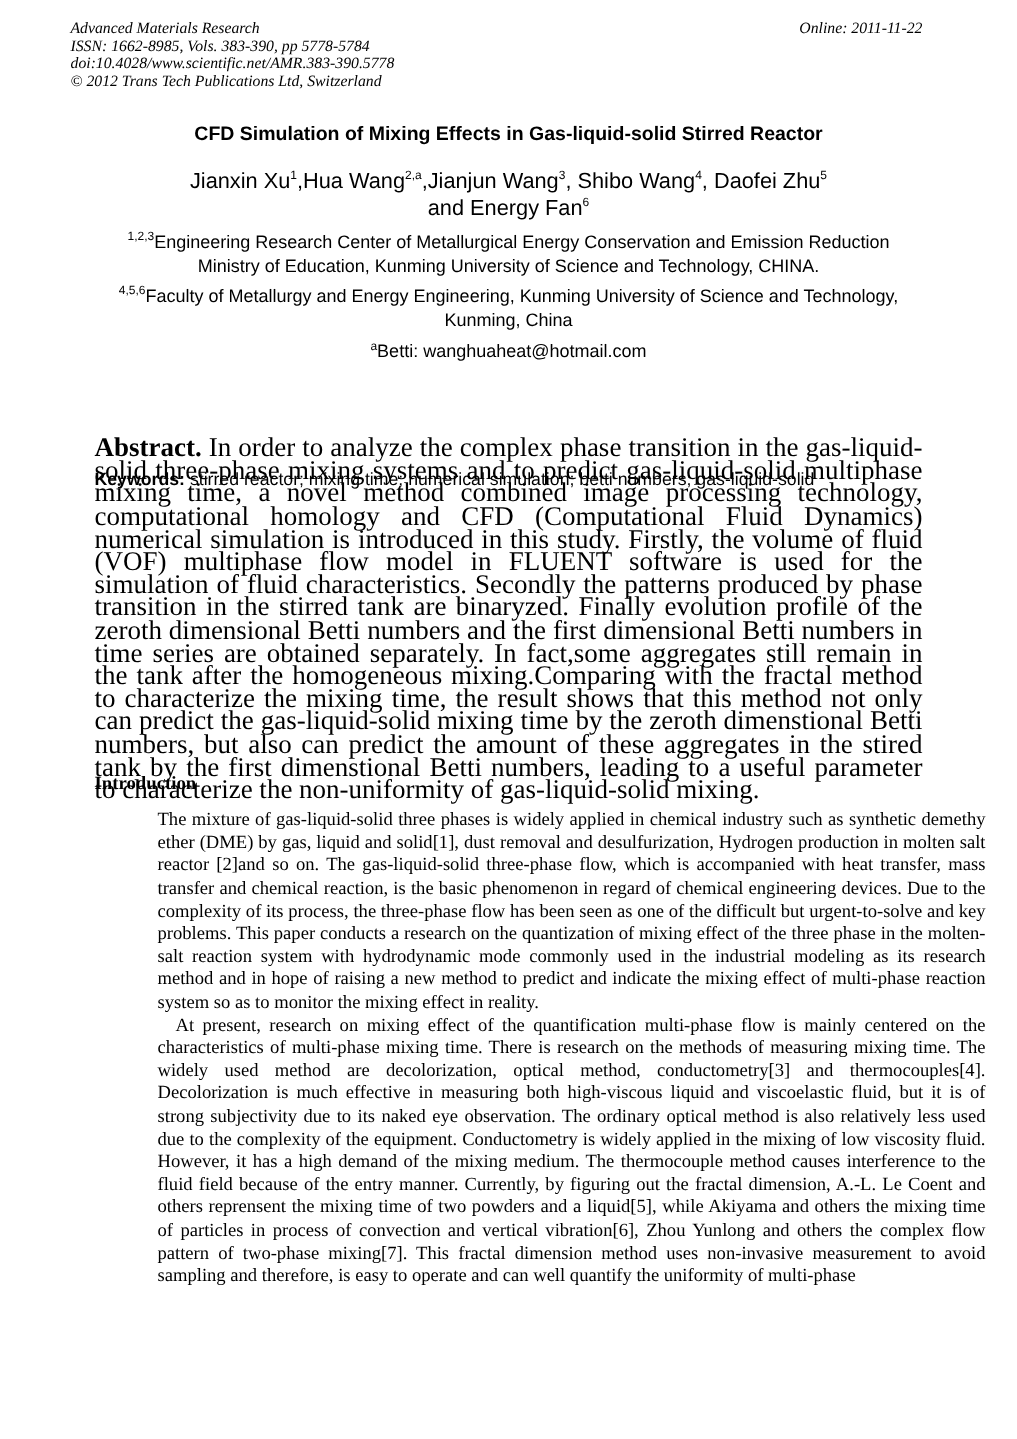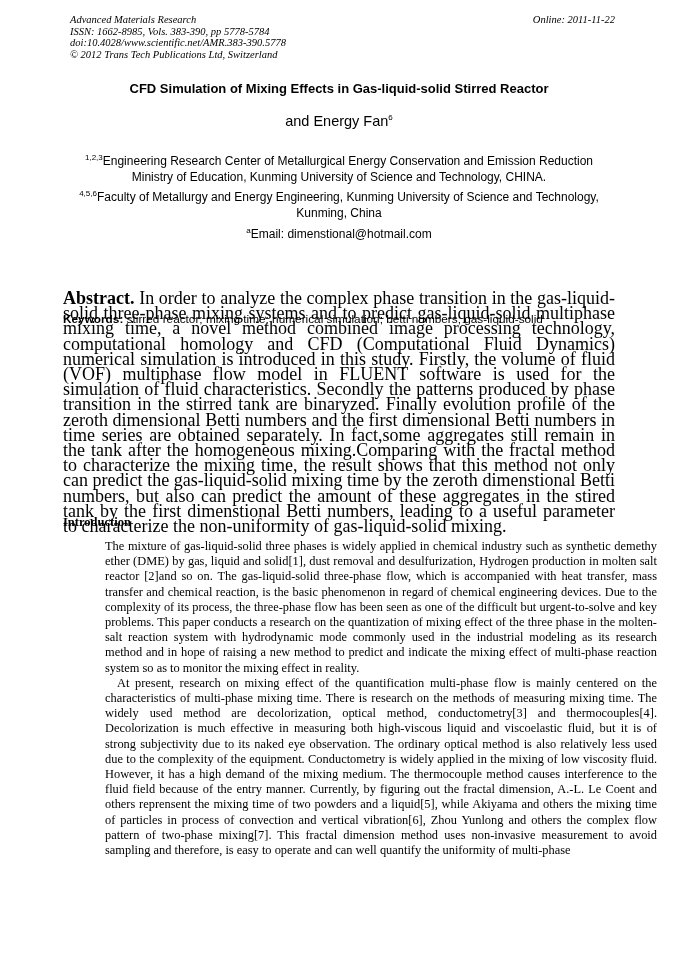--- a/index.html
+++ b/index.html
@@ -1,18 +1,18 @@
 <!DOCTYPE html>
 <html><head>
 <meta charset="utf-8">
 <style>
   html, body { margin: 0; padding: 0; background: #ffffff; }
   body { width: 678px; height: 959px; position: relative; overflow: hidden; color: #000; }
   .page { position: absolute; left: 0; top: 0; width: 678px; height: 959px; }
-  .hdr { position: absolute; left: 70px; top: 14px; font-family: "Liberation Serif", serif; font-style: italic; font-size: 10.5px; line-height: 11.5px; }
+  .hdr { position: absolute; left: 47px; top: 14px; font-family: "Liberation Serif", serif; font-style: italic; font-size: 10.5px; line-height: 11.5px; }
   .hdr-right { position: absolute; right: 63px; top: 14px; font-family: "Liberation Serif", serif; font-style: italic; font-size: 10.5px; line-height: 11.5px; }
   .title { position: absolute; left: 40px; width: 598px; top: 80px; text-align: center; font-family: "Liberation Sans", sans-serif; font-weight: bold; font-size: 13px; line-height: 18px; }
   .authors { position: absolute; left: 40px; width: 598px; top: 112px; text-align: center; font-family: "Liberation Sans", sans-serif; font-size: 14.5px; line-height: 18px; }
   .authors sup, .aff sup { font-size: 8px; vertical-align: super; line-height: 0; }
   .aff { position: absolute; left: 50px; width: 578px; text-align: center; font-family: "Liberation Sans", sans-serif; font-size: 12px; line-height: 15.5px; }
   .aff1 { top: 154px; }
   .aff2 { top: 190px; }
   .email { top: 227px; }
   .keywords { position: absolute; left: 63px; width: 552px; top: 264px; font-family: "Liberation Sans", sans-serif; font-size: 11.8px; line-height: 15px; margin-top: 48px; }
   .keywords b { font-weight: bold; }
@@ -33,36 +33,39 @@
     <div>ISSN: 1662-8985, Vols. 383-390, pp 5778-5784</div>
     <div>doi:10.4028/www.scientific.net/AMR.383-390.5778</div>
     <div>© 2012 Trans Tech Publications Ltd, Switzerland</div>
   </div>
   <div class="hdr-right">Online: 2011-11-22</div>
 
   <div class="title">CFD Simulation of Mixing Effects in Gas-liquid-solid Stirred Reactor</div>
 
   <div class="authors">
     <div>
+      <span>Jianxin Xu</span><sup>1</sup><span>,</span><span>Hua Wang</span><sup>2,a</sup><span>,</span><span>Jianjun Wang</span><sup>3</sup><span>, </span><span>Shibo Wang</span><sup>4</sup><span>, </span><span>Daofei Zhu</span><sup>5</sup>
+    </div>
+    <div>
       <span>and Energy Fan</span><sup>6</sup>
     </div>
   </div>
 
   <div class="aff aff1">
     <div><sup>1,2,3</sup><span>Engineering Research Center of Metallurgical Energy Conservation and Emission Reduction</span></div>
     <div>Ministry of Education, Kunming University of Science and Technology, CHINA.</div>
   </div>
 
   <div class="aff aff2">
     <div><sup>4,5,6</sup><span>Faculty of Metallurgy and Energy Engineering, Kunming University of Science and Technology,</span></div>
     <div>Kunming, China</div>
   </div>
 
   <div class="aff email">
-    <sup>a</sup><span>Email: dimenstional@hotmail.com</span>
+    <sup>a</sup><span>Betti: wanghuaheat@hotmail.com</span>
   </div>
 
   <div class="keywords">
     <b>Keywords:</b><span> stirred reactor; mixing time; numerical simulation; betti numbers; gas-liquid-solid</span>
   </div>
 
   <div class="abstract">
     <b>Abstract.</b><span> In order to analyze the complex phase transition in the gas-liquid-solid three-phase mixing systems and to predict gas-liquid-solid multiphase mixing time, a novel method combined image processing technology, computational homology and CFD (Computational Fluid Dynamics) numerical simulation is introduced in this study. Firstly, the volume of fluid (VOF) multiphase flow model in FLUENT software is used for the simulation of fluid characteristics. Secondly the patterns produced by phase transition in the stirred tank are binaryzed. Finally evolution profile of the zeroth dimensional Betti numbers and the first dimensional Betti numbers in time series are obtained separately. In fact,some aggregates still remain in the tank after the homogeneous mixing.Comparing with the fractal method to characterize the mixing time, the result shows that this method not only can predict the gas-liquid-solid mixing time by the zeroth dimenstional Betti numbers, but also can predict the amount of these aggregates in the stired tank by the first dimenstional Betti numbers, leading to a useful parameter to characterize the non-uniformity of gas-liquid-solid mixing.</span>
   </div>
 

